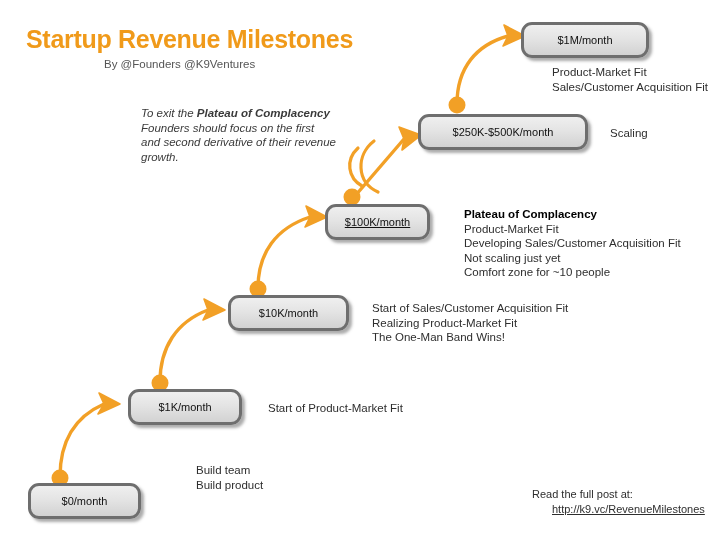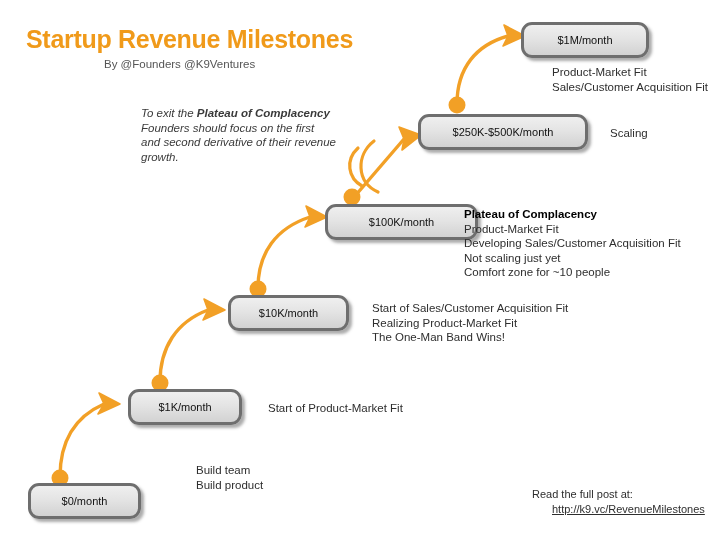--- a/index.html
+++ b/index.html
@@ -172,21 +172,21 @@
   </div>
 
   <div class="node" style="left:128px; top:389px; width:114px; height:36px;">
     <span class="node-label">$1K/month</span>
   </div>
 
   <div class="node" style="left:228px; top:295px; width:121px; height:36px;">
     <span class="node-label">$10K/month</span>
   </div>
 
-  <div class="node" style="left:325px; top:204px; width:153px; height:36px;">
+  <div class="node" style="left:325px; top:204px; width:105px; height:36px;text-decoration:underline;">
     <span class="node-label">$100K/month</span>
   </div>
 
   <div class="node" style="left:418px; top:114px; width:170px; height:36px;">
     <span class="node-label">$250K-$500K/month</span>
   </div>
 
   <div class="node" style="left:521px; top:22px; width:128px; height:36px;">
     <span class="node-label">$1M/month</span>
   </div>

